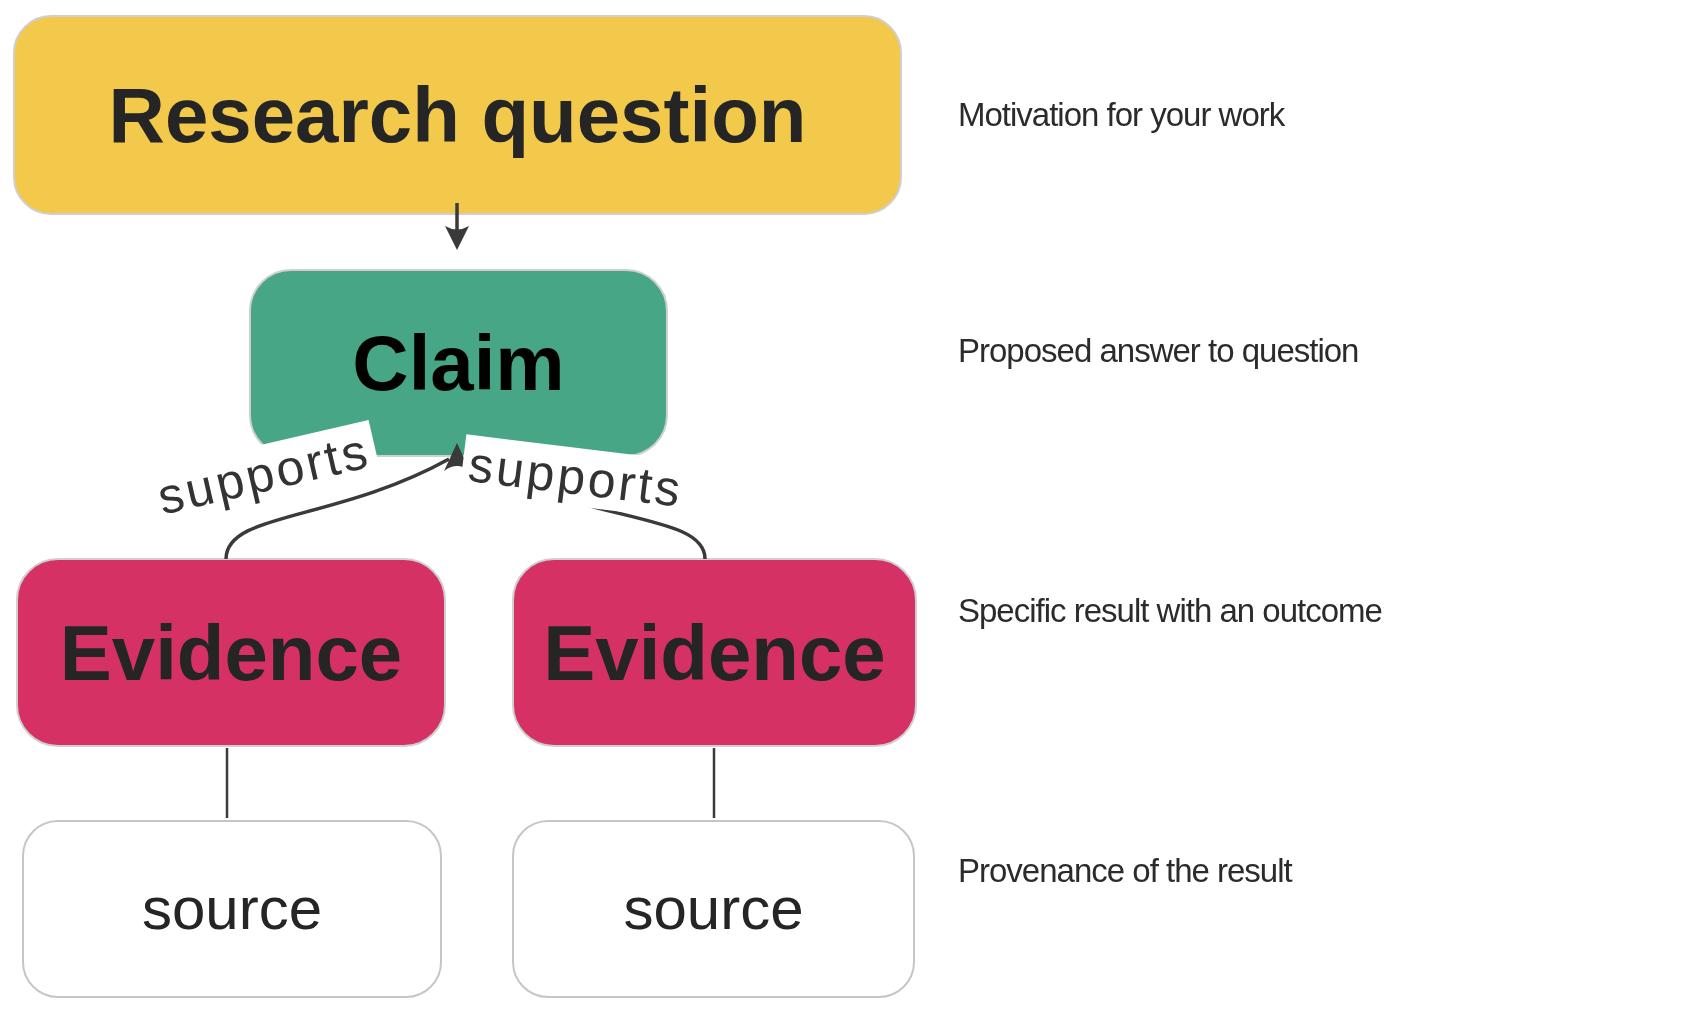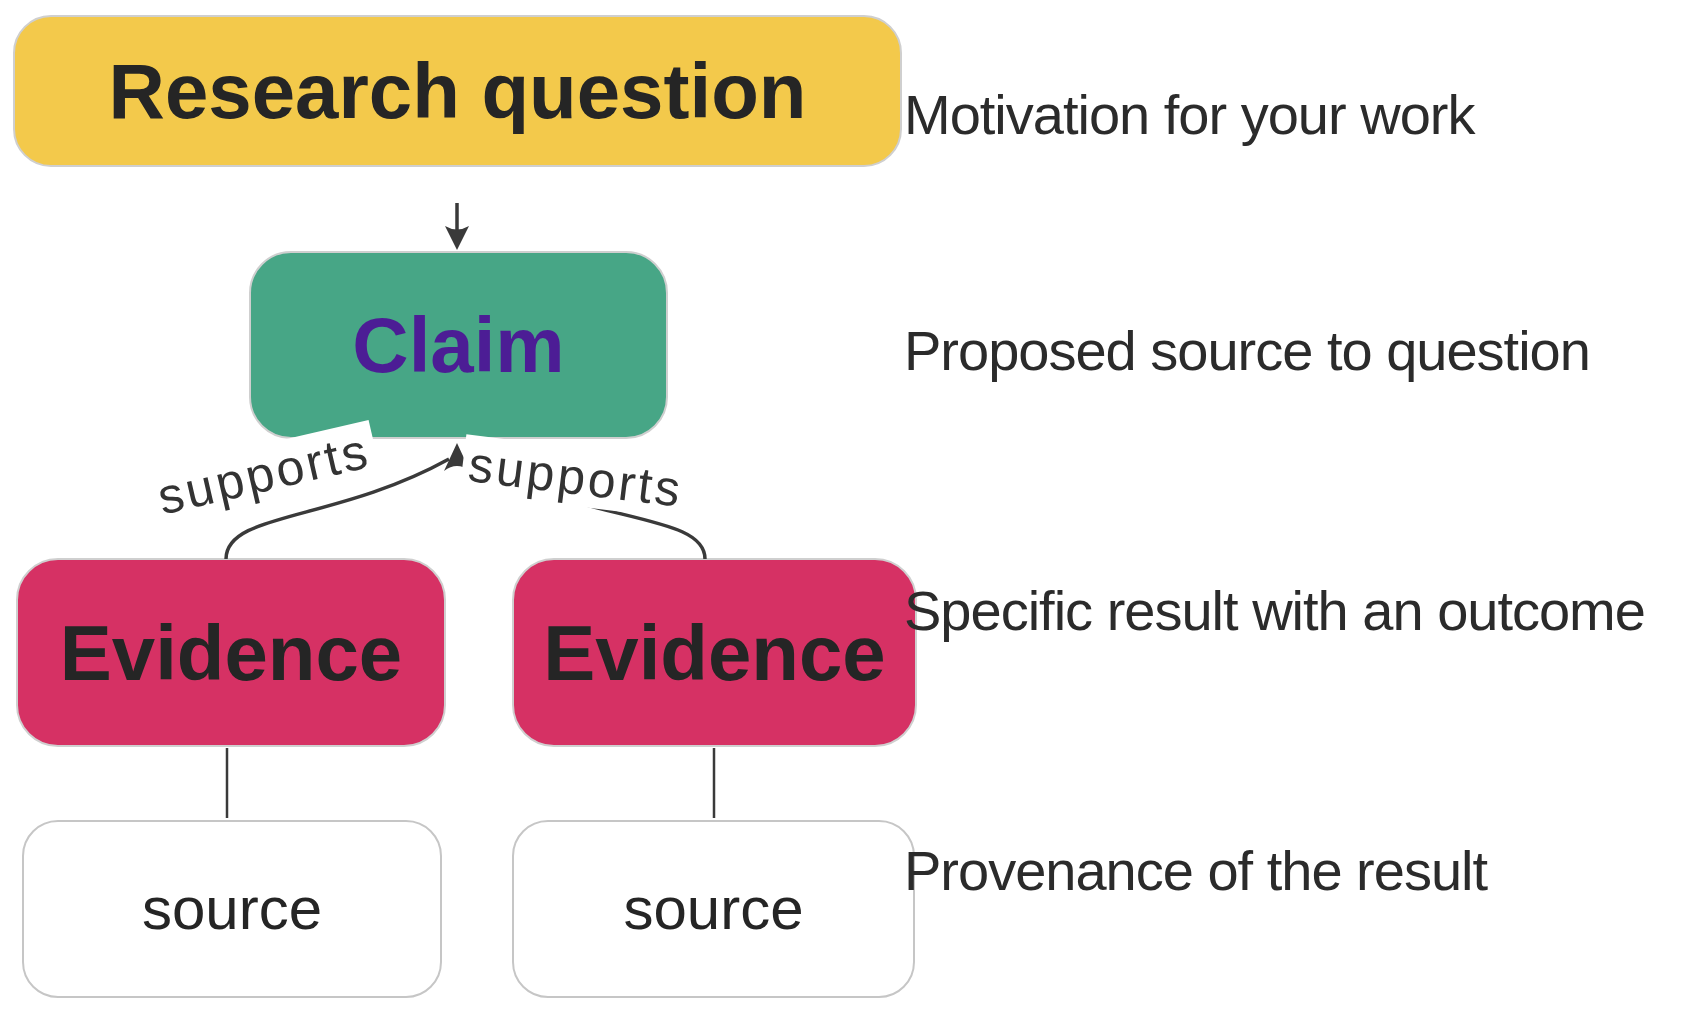--- a/index.html
+++ b/index.html
@@ -6,53 +6,53 @@
   body{
     width:1682px;height:1020px;background:#ffffff;overflow:hidden;position:relative;
     font-family:"Liberation Sans","DejaVu Sans",sans-serif;color:#252525;
   }
   .stage{position:absolute;inset:0;width:1682px;height:1020px;}
   .node{
     position:absolute;display:flex;align-items:center;justify-content:center;
     box-sizing:border-box;border:2px solid #cfcfcf;
   }
   .node .lbl{font-weight:bold;font-size:78px;letter-spacing:0px;line-height:1;}
-  #node-research{left:13px;top:15px;width:889px;height:152px;border-radius:38px;}
+  #node-research{left:13px;top:15px;width:889px;height:200px;border-radius:38px;}
   #node-claim{left:249px;top:251px;width:419px;height:188px;border-radius:42px;}
   #node-evidence-left{left:16px;top:558px;width:430px;height:189px;border-radius:42px;}
   #node-evidence-right{left:512px;top:558px;width:405px;height:189px;border-radius:42px;}
   #node-source-left{left:22px;top:820px;width:420px;height:178px;border-radius:36px;border-color:#c6c6c6;}
   #node-source-right{left:512px;top:820px;width:403px;height:178px;border-radius:36px;border-color:#c6c6c6;}
   .source-lbl{font-weight:normal;font-size:60px;line-height:1;}
   .edges{position:absolute;left:0;top:0;z-index:3;pointer-events:none;}
   .edge-label{
     position:absolute;z-index:4;font-size:50px;letter-spacing:3px;line-height:1;
     background:#ffffff;padding:4px 6px;white-space:nowrap;color:#333333;
   }
   #edge-label-left{left:150px;top:445px;transform:rotate(-13deg);}
   #edge-label-right{left:462px;top:448px;transform:rotate(7deg);}
   .annotation{
-    position:absolute;left:904px;font-size:56px;letter-spacing:-1px;line-height:66px;
+    position:absolute;left:958px;font-size:33px;letter-spacing:-1px;line-height:66px;
     white-space:nowrap;color:#2b2b2b;
   }
   #annotation-research{top:82px;}
   #annotation-claim{top:318px;}
   #annotation-evidence{top:578px;}
   #annotation-source{top:838px;}
 </style>
 </head>
 <body>
 
 <div class="stage">
 
   <div class="node" id="node-research" style="background: rgb(243, 201, 75); color: rgb(37, 37, 37);">
     <span class="lbl">Research question</span>
   </div>
 
-  <div class="node" id="node-claim" style="background: rgb(71, 166, 134); color: #4c1d95;">
+  <div class="node" id="node-claim" style="background: rgb(71, 166, 134); color: #000000; margin-top: 18px;">
     <span class="lbl">Claim</span>
   </div>
 
   <div class="node" id="node-evidence-left" style="background: rgb(214, 49, 100); color: rgb(37, 37, 37);">
     <span class="lbl">Evidence</span>
   </div>
 
   <div class="node" id="node-evidence-right" style="background: rgb(214, 49, 100); color: rgb(37, 37, 37);">
     <span class="lbl">Evidence</span>
   </div>
@@ -79,17 +79,17 @@
     <path d="M457,443 L444,471 Q457,461 470,471 Z" fill="#3a3a3a"></path>
 
     <line x1="227" y1="748" x2="227" y2="818" stroke="#3a3a3a" stroke-width="2.5"></line>
     <line x1="714" y1="748" x2="714" y2="818" stroke="#3a3a3a" stroke-width="2.5"></line>
   </svg>
 
   <span class="edge-label" id="edge-label-left">supports</span>
   <span class="edge-label" id="edge-label-right">supports</span>
 
   <div class="annotation" id="annotation-research">Motivation for your work</div>
-  <div class="annotation" id="annotation-claim">Proposed source to question</div>
+  <div class="annotation" id="annotation-claim">Proposed answer to question</div>
   <div class="annotation" id="annotation-source">Provenance of the result</div>
   <div class="annotation" id="annotation-evidence">Specific result with an outcome</div>
 
 </div>
 
 </body></html>

